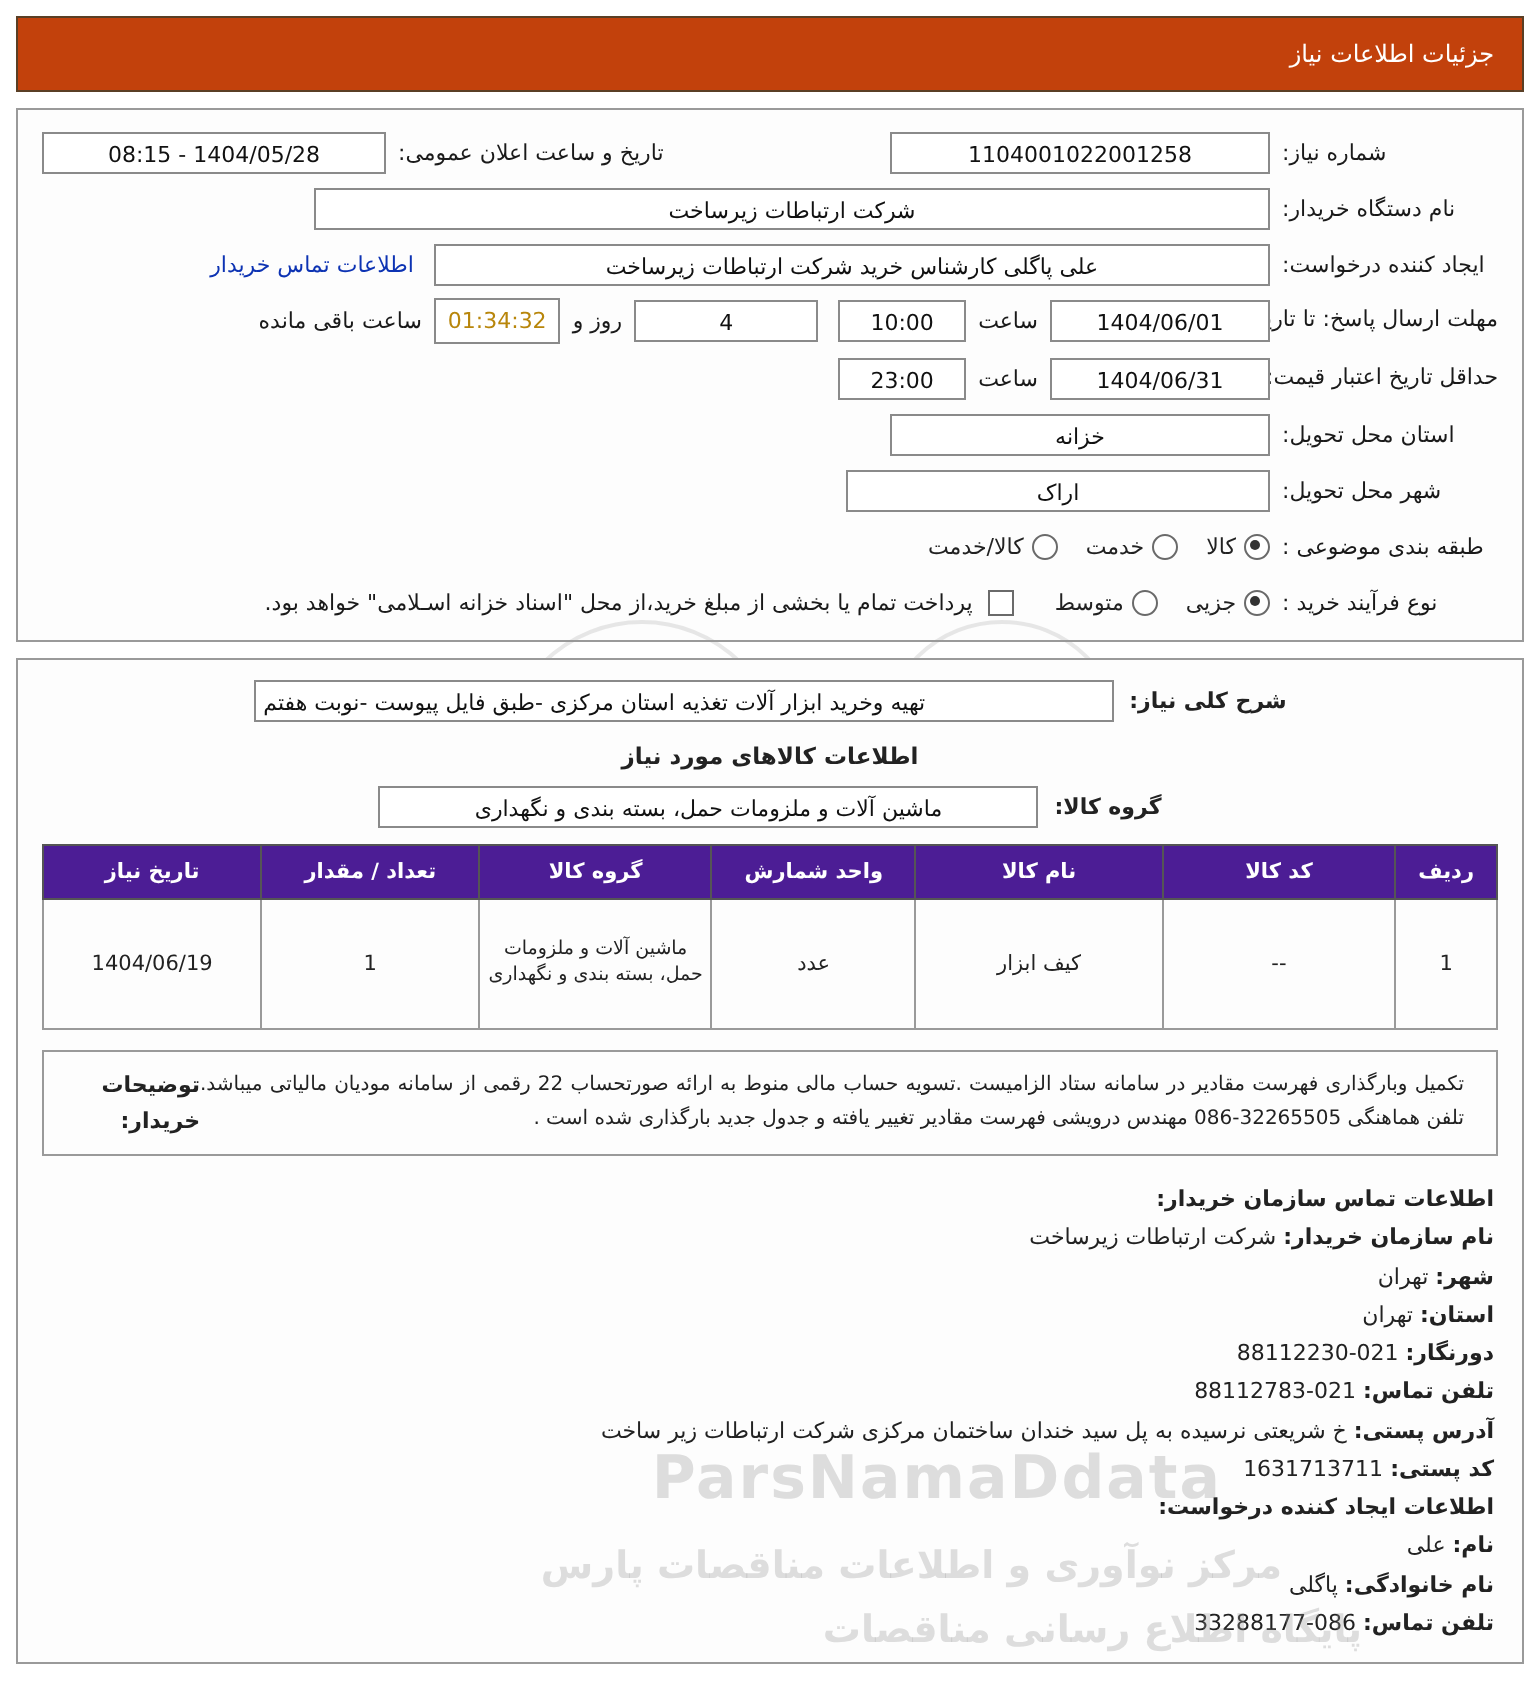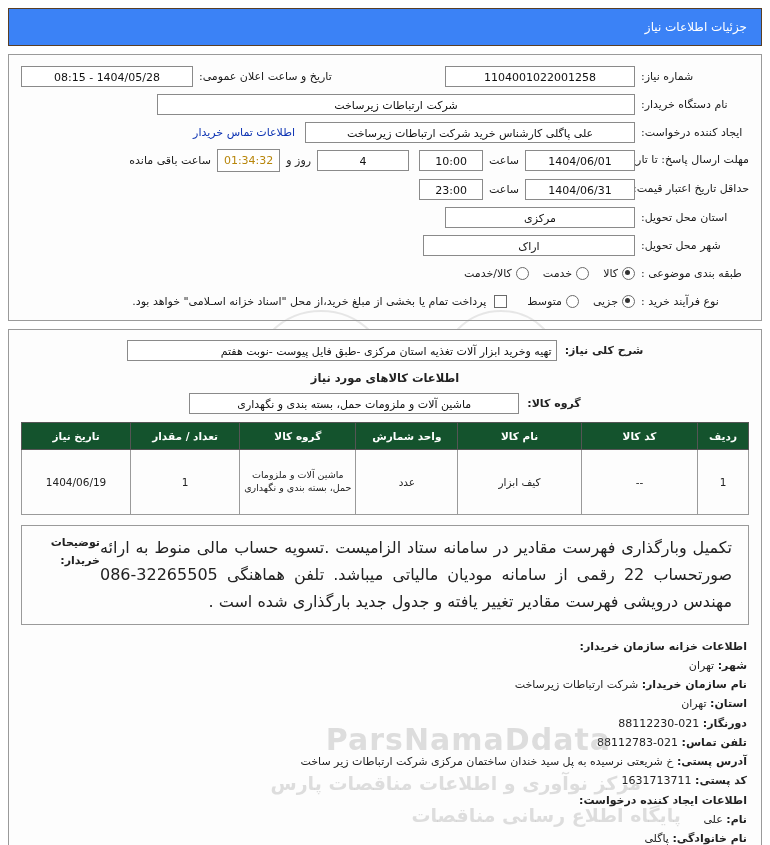--- a/index.html
+++ b/index.html
@@ -21,21 +21,21 @@
     height: 845px;
     position: relative;
     box-sizing: border-box;
     padding: 0 8px;
     background: #ffffff;
   }
   
   .header-bar {
     margin: 8px 0 0 0;
     height: 38px;
-    background: #3b82f6;
+    background: #c2410c;
     border: 1px solid #5a3f25;
     display: flex;
     align-items: center;
     justify-content: flex-start;
     padding: 0 14px;
     box-sizing: border-box;
   }
   .header-title {
     color: #ffffff;
     font-size: 12px;
@@ -181,21 +181,21 @@
     margin: 10px 0 8px 0;
   }
   
   table.goods {
     width: 100%;
     border-collapse: collapse;
     margin-top: 4px;
     font-size: 10.5px;
   }
   table.goods th {
-    background: #14532d;
+    background: #4c1d95;
     color: #fff;
     border: 1px solid #555;
     height: 24px;
     font-weight: bold;
     font-size: 10.5px;
   }
   table.goods td {
     border: 1px solid #9a9a9a;
     text-align: center;
     padding: 6px 3px;
@@ -215,21 +215,21 @@
   }
   .notes-lbl {
     font-weight: bold;
     font-size: 11px;
     width: 68px;
     flex: 0 0 68px;
     text-align: right;
     line-height: 1.6;
   }
   .notes-txt {
-    font-size: 16px;
+    font-size: 10px;
     line-height: 1.7;
     text-align: justify;
     flex: 1 1 auto;
     padding-right: 6px;
   }
   
   .contact {
     margin-top: 12px;
     text-align: right;
     font-size: 11px;
@@ -268,21 +268,21 @@
       <div class="fld" style="width:172px;">1404/05/28 - 08:15</div>
     </div>
 
     <div class="frow">
       <div class="lbl lbl-w">نام دستگاه خریدار:</div>
       <div class="fld" style="width:478px;">شرکت ارتباطات زیرساخت</div>
     </div>
 
     <div class="frow">
       <div class="lbl lbl-w">ایجاد کننده درخواست:</div>
-      <div class="fld" style="width:330px;">علی پاگلی کارشناس خرید شرکت ارتباطات زیرساخت</div>
+      <div class="fld" style="width:418px;">علی پاگلی کارشناس خرید شرکت ارتباطات زیرساخت</div>
       <div class="gap"></div>
       <div class="lbl" style="color:#0d33b3; text-decoration:none; cursor:pointer;">اطلاعات تماس خریدار</div>
     </div>
 
     <div class="frow">
       <div class="lbl lbl-w" style="line-height:1.3;">مهلت ارسال پاسخ: تا تاریخ:</div>
       <div class="fld" style="width:110px;">1404/06/01</div>
       <div class="lbl-inline">ساعت</div>
       <div class="fld" style="width:64px;">10:00</div>
       <div class="gap"></div>
@@ -294,21 +294,21 @@
 
     <div class="frow">
       <div class="lbl lbl-w" style="line-height:1.3;">حداقل تاریخ اعتبار قیمت: تا تاریخ:</div>
       <div class="fld" style="width:110px;">1404/06/31</div>
       <div class="lbl-inline">ساعت</div>
       <div class="fld" style="width:64px;">23:00</div>
     </div>
 
     <div class="frow">
       <div class="lbl lbl-w">استان محل تحویل:</div>
-      <div class="fld" style="width:190px;">مرکزی</div>
+      <div class="fld" style="width:190px;">خزانه</div>
     </div>
 
     <div class="frow">
       <div class="lbl lbl-w">شهر محل تحویل:</div>
       <div class="fld" style="width:212px;">اراک</div>
     </div>
 
     <div class="frow">
       <div class="lbl lbl-w">طبقه بندی موضوعی :</div>
       <div class="radio-row">
@@ -348,21 +348,21 @@
   </div>
 
   <div class="panel">
 
     <div class="watermark wm1">ParsNamaDdata</div>
     <div class="watermark wm2">مرکز نوآوری و اطلاعات مناقصات پارس</div>
     <div class="watermark wm3">پایگاه اطلاع رسانی مناقصات</div>
 
     <div class="sec-line" style="justify-content:center;">
       <div class="bold-lbl" style="padding-left:8px;">شرح کلی نیاز:</div>
-      <div class="fld" style="width:430px; text-align:right;">تهیه وخرید ابزار آلات تغذیه استان مرکزی -طبق فایل پیوست -نوبت هفتم</div>
+      <div class="fld" style="width:430px; text-align:left;">تهیه وخرید ابزار آلات تغذیه استان مرکزی -طبق فایل پیوست -نوبت هفتم</div>
     </div>
 
     <div class="center-head">اطلاعات کالاهای مورد نیاز</div>
 
     <div class="sec-line" style="justify-content:center;">
       <div class="bold-lbl" style="padding-left:8px;">گروه کالا:</div>
       <div class="fld" style="width:330px; text-align:center;">ماشین آلات و ملزومات حمل، بسته بندی و نگهداری</div>
     </div>
 
     <table class="goods">
@@ -389,30 +389,30 @@
         </tr>
       </tbody>
     </table>
 
     <div class="notes">
       <div class="notes-txt">تکمیل وبارگذاری فهرست مقادیر در سامانه ستاد الزامیست .تسویه حساب مالی منوط به ارائه صورتحساب 22 رقمی از سامانه مودیان مالیاتی میباشد. تلفن هماهنگی 32265505-086 مهندس درویشی فهرست مقادیر تغییر یافته و جدول جدید بارگذاری شده است .</div>
       <div class="notes-lbl">توضیحات خریدار:</div>
     </div>
 
     <div class="contact">
-      <div class="ttl">اطلاعات خزانه سازمان خریدار:</div>
+      <div class="ttl">اطلاعات تماس سازمان خریدار:</div>
+      <div>
+        <b>نام سازمان خریدار:</b>
+        <span>شرکت ارتباطات زیرساخت</span>
+      </div>
       <div>
         <b>شهر:</b>
         <span>تهران</span>
       </div>
       <div>
-        <b>نام سازمان خریدار:</b>
-        <span>شرکت ارتباطات زیرساخت</span>
-      </div>
-      <div>
         <b>استان:</b>
         <span>تهران</span>
       </div>
       <div>
         <b>دورنگار:</b>
         <span class="ltr">88112230-021</span>
       </div>
       <div>
         <b>تلفن تماس:</b>
         <span class="ltr">88112783-021</span>

